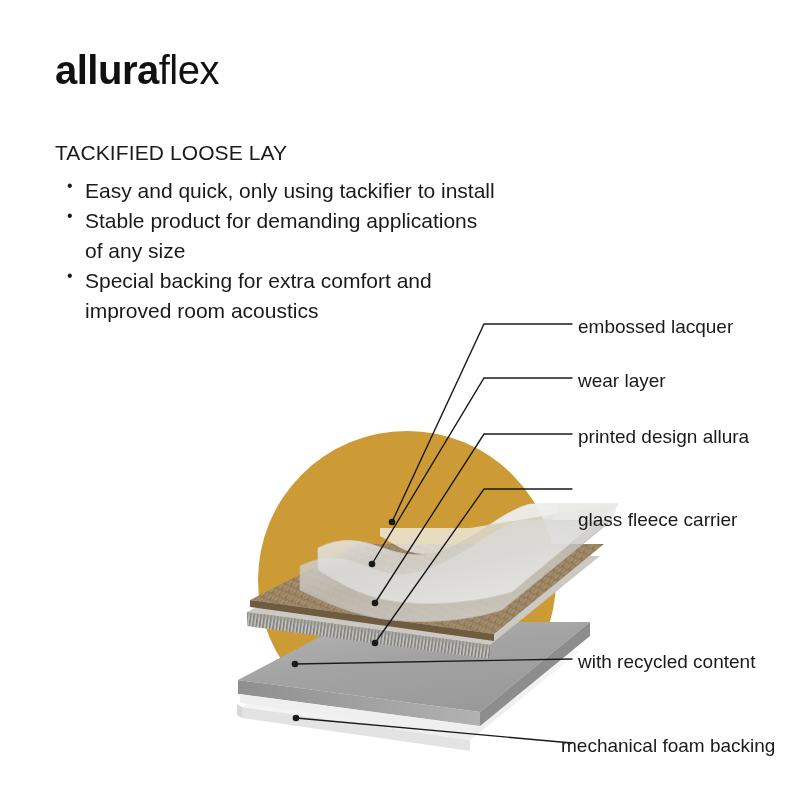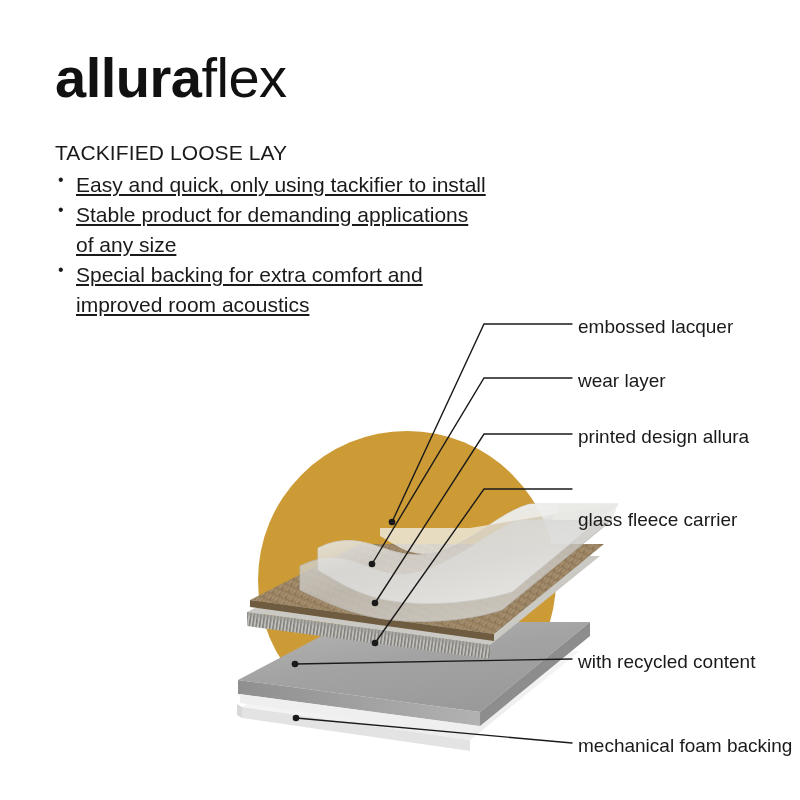--- a/index.html
+++ b/index.html
@@ -18,21 +18,21 @@
     height: 800px;
     background: #ffffff;
     overflow: hidden;
   }
 
   
   #logo {
     position: absolute;
     left: 55px;
     top: 50px;
-    font-size: 56px;
+    font-size: 40px;
     line-height: 1;
     letter-spacing: -0.5px;
     white-space: nowrap;
   }
   #logo .brand-bold {
     font-weight: 700;
     color: #111111;
   }
   #logo .brand-light {
     font-weight: 300;
@@ -49,23 +49,22 @@
   #heading {
     font-size: 21px;
     line-height: 1.25;
     font-weight: 400;
     color: #1a1a1a;
     margin: 8px 0 4px 0;
     letter-spacing: 0.1px;
   }
   #bullet-list {
     list-style: none;
-    margin: 1px;
+    margin: 10px;
     padding: 0;
-    text-decoration: underline;
   }
   #bullet-list li {
     position: relative;
     font-size: 21px;
     line-height: 1.42;
     color: #1a1a1a;
     padding-left: 20px;
     margin: 0;
   }
   #bullet-list li::before {
@@ -264,17 +263,17 @@
   </div>
 
   <div class="callout-label" style="left:578px; top:506px;">
     <span>glass fleece carrier</span>
   </div>
 
   <div class="callout-label" style="left:578px; top:648px;">
     <div>with recycled content</div>
   </div>
 
-  <div class="callout-label" style="left:578px; top:732px;text-align:right;">
+  <div class="callout-label" style="left:561px; top:732px;text-align:right;">
     <span>mechanical foam backing</span>
   </div>
 
 </div>
 
 </body></html>

